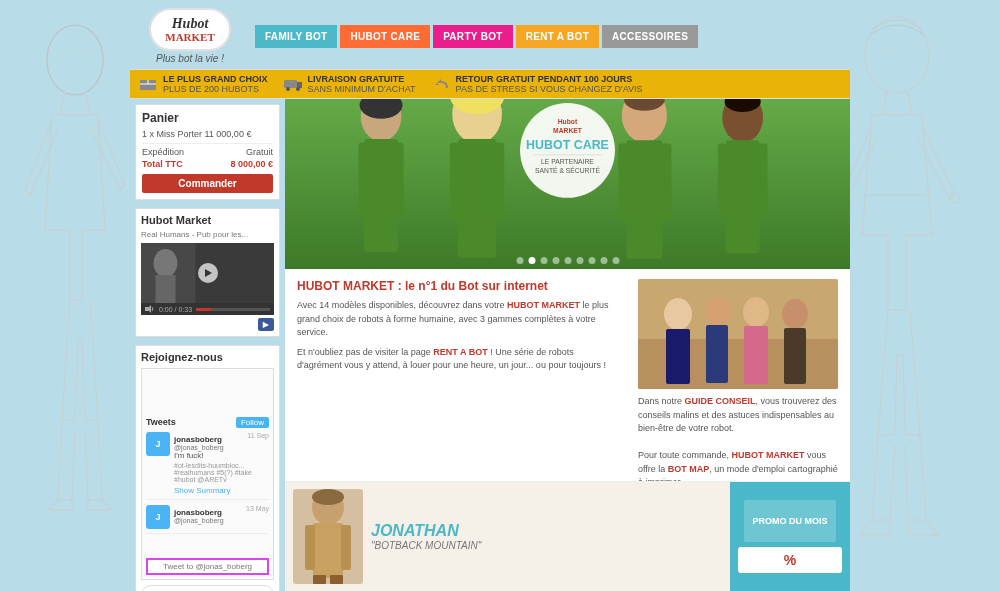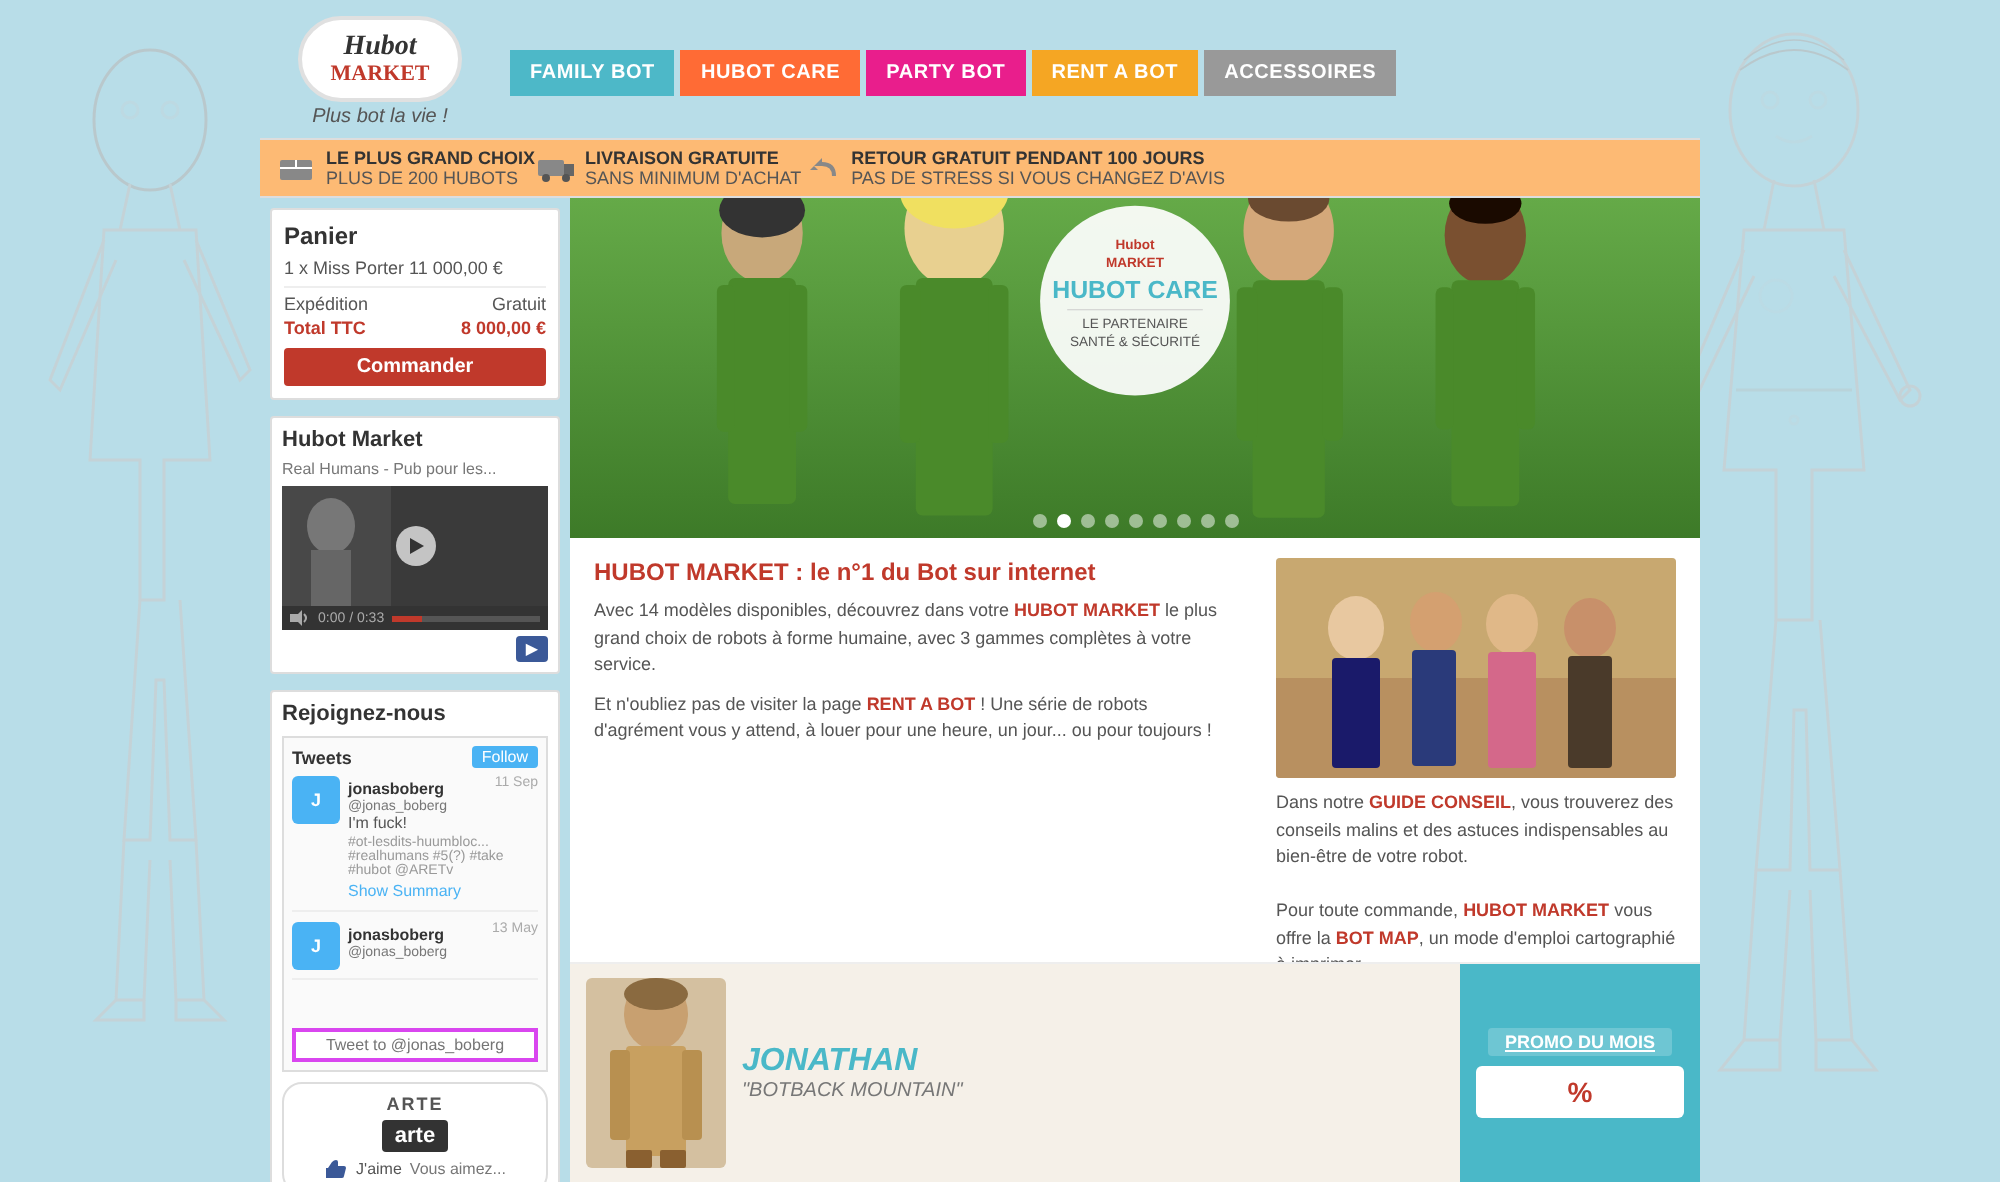--- a/index.html
+++ b/index.html
@@ -117,26 +117,27 @@
     }
 
     .nav-btn.family { background: #4db8c8; }
     .nav-btn.care { background: #ff6b35; }
     .nav-btn.party { background: #e91e8c; }
     .nav-btn.rent { background: #f5a623; }
     .nav-btn.access { background: #999; }
 
     
     .info-bar {
-      background: #fdba74;
+      background: #eab308;
       border-top: 1px solid #ddd;
       border-bottom: 1px solid #ddd;
       display: flex;
       align-items: center;
       padding: 4px 8px;
+      gap: 15px;
       font-size: 9px;
       color: #555;
     }
 
     .info-bar-item {
       display: flex;
       align-items: center;
       gap: 5px;
     }
 
@@ -302,22 +303,23 @@
 
     .tweets-area {
       border: 1px solid #ddd;
       padding: 4px;
       background: #fafafa;
     }
 
     .tweets-header {
       display: flex;
       justify-content: space-between;
-      align-items: center;
+      align-items: flex-start;
       margin-bottom: 4px;
+      margin-top: 44px;
     }
 
     .tweets-label {
       font-size: 9px;
       font-weight: bold;
       color: #333;
     }
 
     .follow-btn {
       background: #4ab3f4;
@@ -586,24 +588,23 @@
       padding: 8px;
       flex-shrink: 0;
     }
 
     .promo-month {
       color: white;
       font-size: 9px;
       font-weight: bold;
       text-transform: uppercase;
       background: rgba(255,255,255,0.2);
-      padding: 2px 8px;
+      padding: 16px 8px;
       border-radius: 2px;
       margin-bottom: 5px;
-      text-decoration: underline;
     }
 
     .promo-banner {
       background: white;
       width: 100%;
       border-radius: 3px;
       padding: 5px;
       text-align: center;
     }
 

